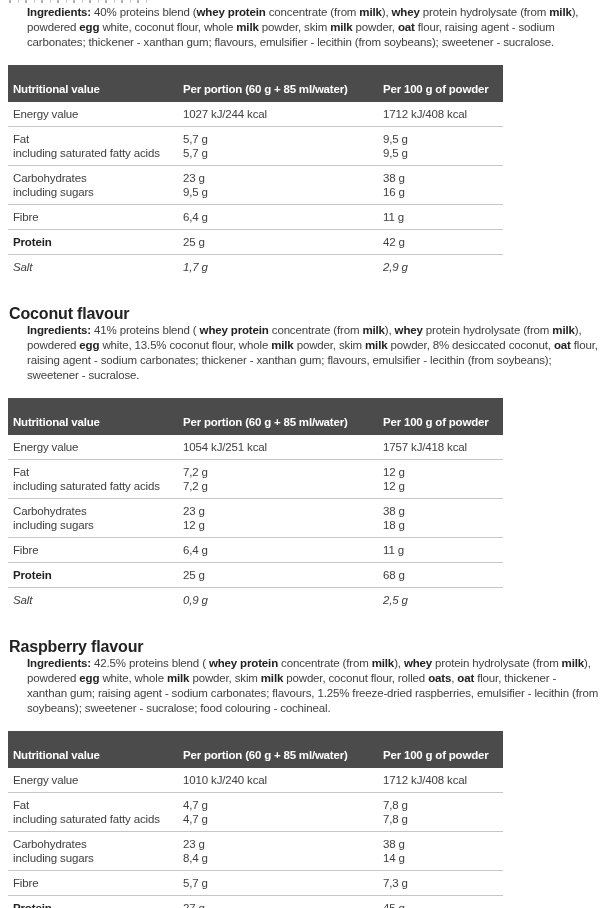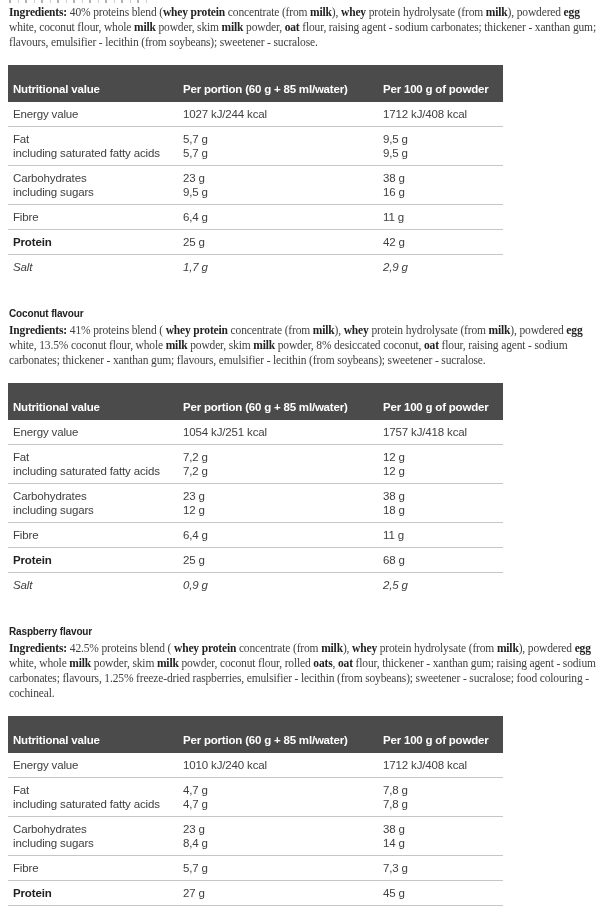--- a/index.html
+++ b/index.html
@@ -16,27 +16,26 @@
     font-family:"Liberation Sans","DejaVu Sans",sans-serif;
     color:var(--body-fg);
     font-size:11.5px;line-height:15px;
     letter-spacing:-0.15px;
   }
   .clipped-fragment{
     height:3px;width:138px;margin:0 0 0 9px;opacity:.65;
     background:repeating-linear-gradient(90deg,#8a8a8a 0 2px,transparent 2px 9px,#b0b0b0 9px 10px,transparent 10px 16px);
   }
   .ingredients{
-    margin:2px 0 0 0;
+    margin:2px 0 0 18px;
     padding:0 6px 0 9px;
-    font-family:Liberation Serif, serif;
   }
   .ingredients b{font-weight:700;color:var(--strong-fg);}
   .flavour-heading{
-    font-size:10px;line-height:15px;font-weight:700;color:var(--strong-fg);
+    font-size:16px;line-height:15px;font-weight:700;color:var(--strong-fg);
     margin:27px 0 0 0;padding-left:9px;
   }
   table.ntable{
     border-collapse:collapse;table-layout:fixed;
     width:495px;margin:15px 0 0 8px;
     font-size:11.5px;
   }
   .ntable col.c1{width:170px;}
   .ntable col.c2{width:200px;}
   .ntable col.c3{width:125px;}

